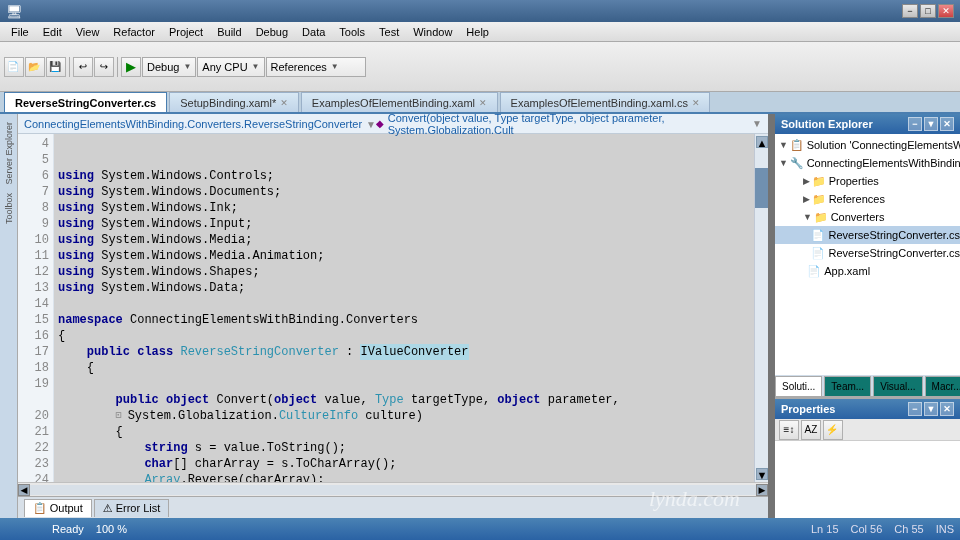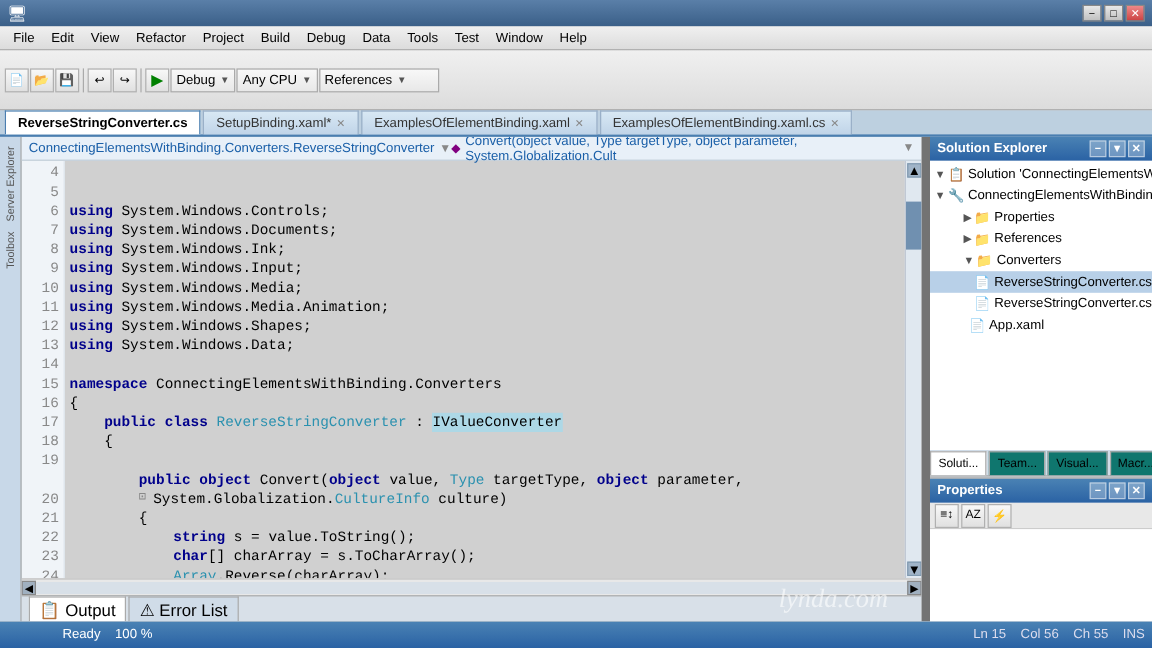--- a/index.html
+++ b/index.html
@@ -318,21 +318,21 @@
       align-items: center;
       padding: 0 6px;
       font-size: 11px;
     }
     .bottom-tab {
       padding: 2px 8px;
       border: 1px solid #aaa;
       border-bottom: none;
       cursor: pointer;
       background: #d0dce8;
-      font-size: 14px;
+      font-size: 11px;
       margin-right: 2px;
     }
     .bottom-tab.active { background: #fff; }
 
     
     #lynda-watermark {
       position: absolute;
       bottom: 28px;
       right: 220px;
       color: rgba(255,255,255,0.6);

